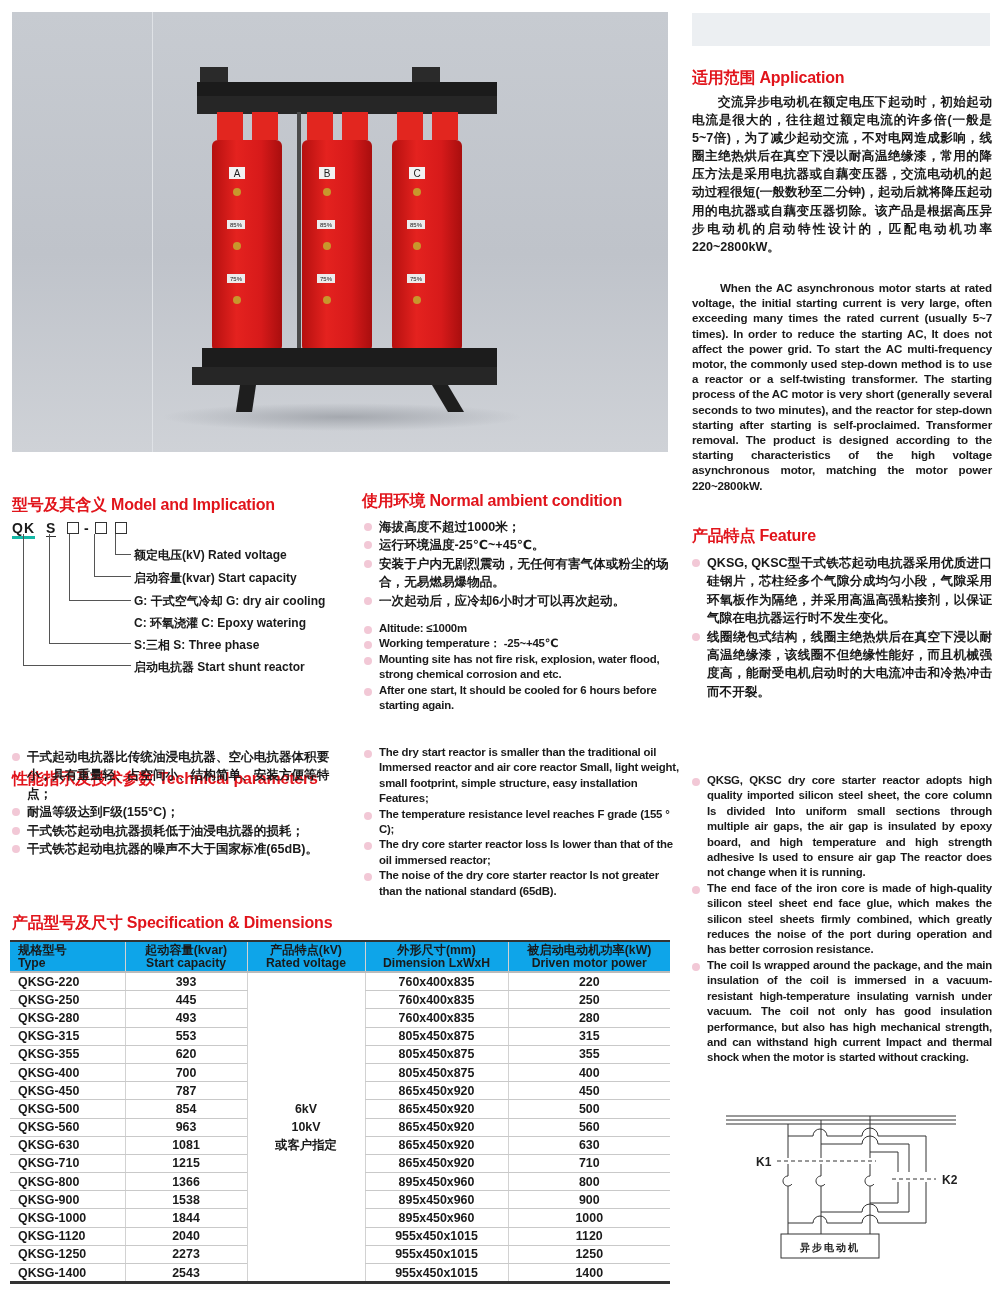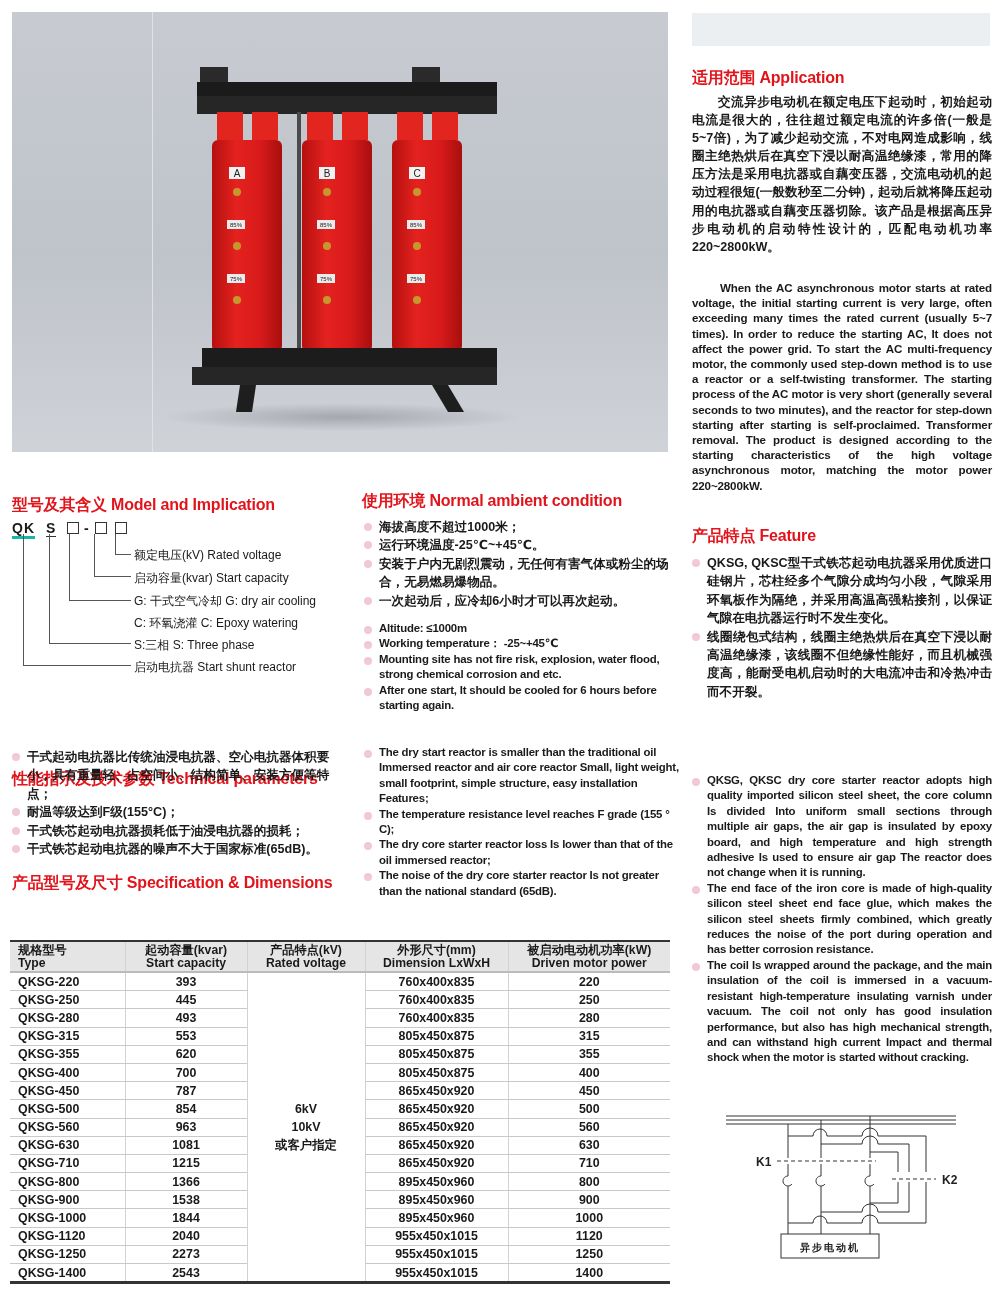--- a/index.html
+++ b/index.html
@@ -16,24 +16,24 @@
   .ul li { position:relative; padding-left:17px; }
   .ul li .dot { position:absolute; left:2px; top:5px; width:8px; height:8px; border-radius:50%; background:#f2c8d6; }
   .cn li { font-size:12.6px; line-height:18.4px; font-weight:bold; }
   .en li { font-size:11.4px; line-height:15.4px; font-weight:bold; letter-spacing:-0.2px; }
   .feat li { text-align:justify; }
   
   .model-code { left:12px; top:520px; font-size:14px; font-weight:bold; letter-spacing:1px; }
   .model-code span { display:inline-block; }
   .mbox { width:10px; height:10px; border:1px solid #333; vertical-align:-1px; }
   .mline { position:absolute; border-left:1px solid #555; border-bottom:1px solid #555; }
-  .mlabel { position:absolute; font-size:12px; font-weight:normal; white-space:nowrap; }
+  .mlabel { position:absolute; font-size:12px; font-weight:bold; white-space:nowrap; }
   
   table.spec { position:absolute; left:10px; top:940px; width:660px; border-collapse:collapse; font-size:12.4px; font-weight:bold; border-top:2px solid #333; border-bottom:3px solid #333; }
-  table.spec th { font-weight:bold; font-size:12.2px; line-height:13px; padding:2px 4px 1px; background:#e5e5e5; border-bottom:2px solid #bbb; }
+  table.spec th { font-weight:bold; font-size:12.2px; line-height:13px; padding:2px 4px 1px; background:#0ea5e9; border-bottom:2px solid #bbb; }
   table.spec td { height:17.2px; padding:0 4px; border-bottom:1px solid #c9c9c9; text-align:center; }
   table.spec td.type, table.spec th.type { text-align:left; padding-left:8px; }
   table.spec td, table.spec th { border-left:1px solid #d2d2d2; }
   table.spec td:first-child, table.spec th:first-child { border-left:none; }
   table.spec td.volt { vertical-align:middle; border-bottom:none; line-height:18px; }
   
   .circuit { left:700px; top:1100px; width:300px; height:170px; }
 </style>
 </head>
 <body>
@@ -222,21 +222,21 @@
       <path d="M226,123 H178 A6,6 0 0 0 162,123 H127 A6,6 0 0 0 113,123 H88"></path>
 
       <rect x="81" y="134" width="98" height="24"></rect>
     </g>
     <text x="56" y="66" font-family="Liberation Sans, sans-serif" font-weight="bold" font-size="12" fill="#222">K1</text>
     <text x="242" y="84" font-family="Liberation Sans, sans-serif" font-weight="bold" font-size="12" fill="#222">K2</text>
     <text x="130" y="151" text-anchor="middle" font-family="DejaVu Sans, sans-serif" font-weight="bold" font-size="10" letter-spacing="2" fill="#222">异步电动机</text>
   </svg>
 </div>
 
-<h2 class="sec" style="left:12px;top:873px;">产品型号及尺寸 Specification &amp; Dimensions</h2>
+<h2 class="sec" style="left:12px;top:913px;">产品型号及尺寸 Specification &amp; Dimensions</h2>
 <table class="spec">
   <colgroup>
       <col style="width:115px">
       <col style="width:122px">
       <col style="width:118px">
       <col style="width:143px">
       <col style="width:162px">
     </colgroup>
   <thead>
     <tr>

